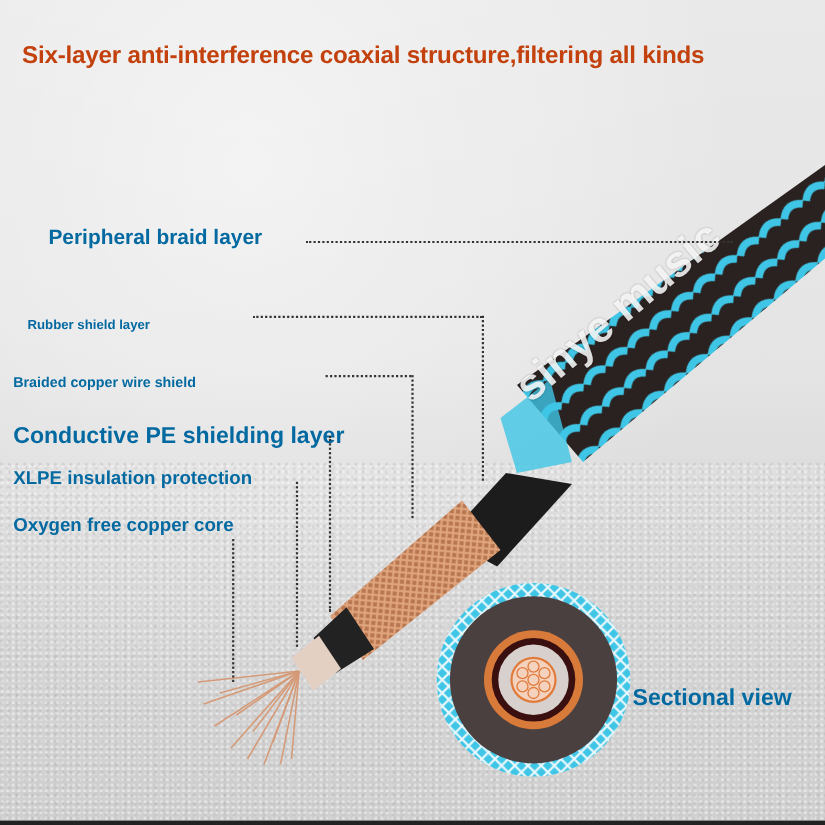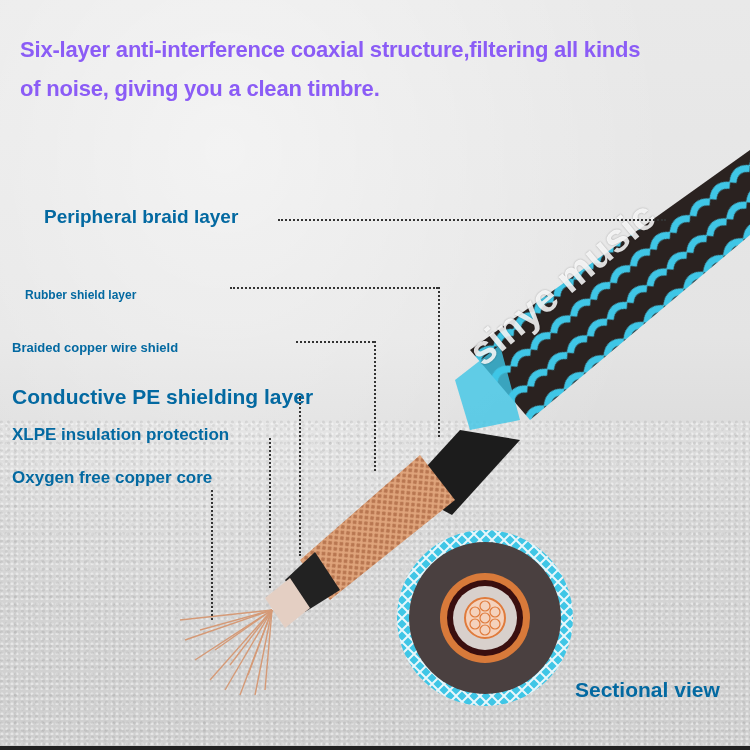--- a/index.html
+++ b/index.html
@@ -14,21 +14,21 @@
     position: absolute; left: 0; right: 0; top: 420px; bottom: 0;
     background-image:
       radial-gradient(circle at 20% 30%, rgba(150,150,150,0.25) 1px, transparent 2px),
       radial-gradient(circle at 70% 60%, rgba(170,170,170,0.25) 1px, transparent 2px),
       radial-gradient(circle at 40% 80%, rgba(255,255,255,0.5) 1px, transparent 2px);
     background-size: 7px 7px, 9px 9px, 5px 5px;
     opacity: 0.9;
   }
   .headline {
     position: absolute; left: 20px; top: 30px; width: 720px;
-    font-size: 22px; font-weight: bold; line-height: 39px; color: #8b5cf6;
+    font-size: 22px; font-weight: bold; line-height: 39px; color: #c2410c;
     letter-spacing: -0.2px;
   }
   .label {
     position: absolute; font-weight: bold; color: #0369a1; white-space: nowrap;
   }
   .lead { position: absolute; border-style: dotted; border-color: #333; border-width: 0; }
   .h { border-top-width: 2px; height: 0; }
   .v { border-left-width: 2px; width: 0; }
   .bottom-bar { position: absolute; left: 0; right: 0; bottom: 0; height: 4px; background: #222; }
   svg { position: absolute; left: 0; top: 0; }
@@ -38,21 +38,20 @@
     white-space: nowrap; text-shadow: 0 0 2px rgba(0,0,0,0.3);
   }
 </style>
 </head>
 <body>
 
 <div class="texture"></div>
 
 <div class="headline">
   <div>Six-layer anti-interference coaxial structure,filtering all kinds</div>
-  <div>of noise, giving you a clean timbre.</div>
 </div>
 
 <svg width="750" height="750">
   <defs>
     <pattern id="braid" width="26" height="26" patternUnits="userSpaceOnUse" patternTransform="rotate(-40)">
       <rect width="26" height="26" fill="#2a2220"></rect>
       <path d="M2 13 Q13 2 24 13" stroke="#3fc6e6" stroke-width="7" fill="none"></path>
     </pattern>
     <pattern id="copperBraid" width="8" height="8" patternUnits="userSpaceOnUse" patternTransform="rotate(-40)">
       <rect width="8" height="8" fill="#b87650"></rect>
@@ -125,15 +124,15 @@
 <div class="lead h" style="left:230px; top:287px; width:208px;"></div>
 <div class="lead v" style="left:438px; top:287px; height:150px;"></div>
 
 <div class="lead h" style="left:296px; top:341px; width:78px;"></div>
 <div class="lead v" style="left:374px; top:341px; height:130px;"></div>
 
 <div class="lead v" style="left:299px; top:396px; height:160px;"></div>
 <div class="lead v" style="left:269px; top:438px; height:150px;"></div>
 <div class="lead v" style="left:211px; top:490px; height:130px;"></div>
 
-<div class="label" style="left:575px; top:678px; font-size:21px;">Sectional view</div>
+<div class="label" style="left:575px; top:623px; font-size:21px;">Sectional view</div>
 
 <div class="bottom-bar"></div>
 
 </body></html>

